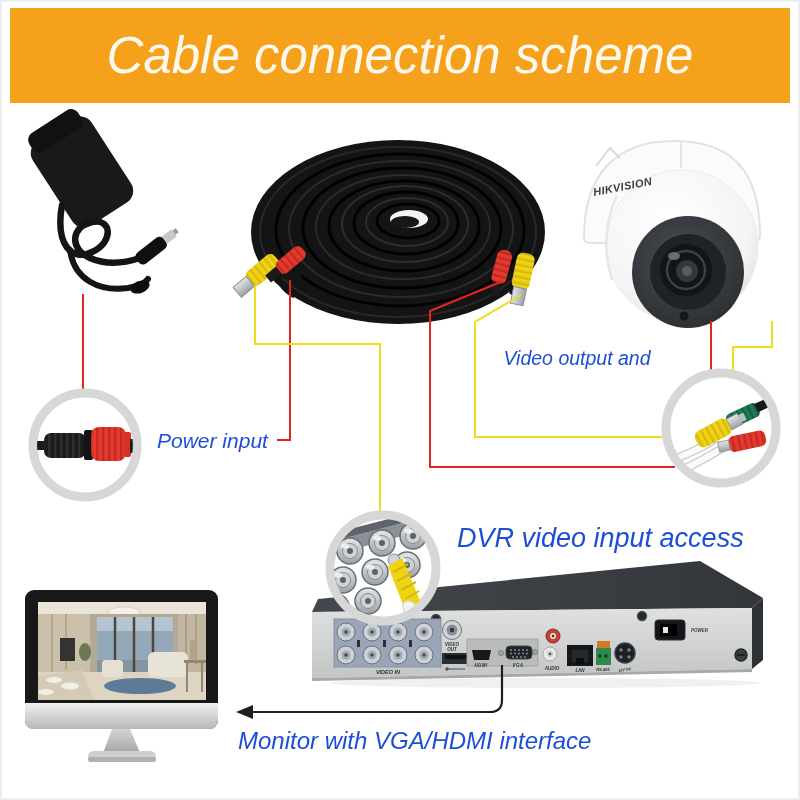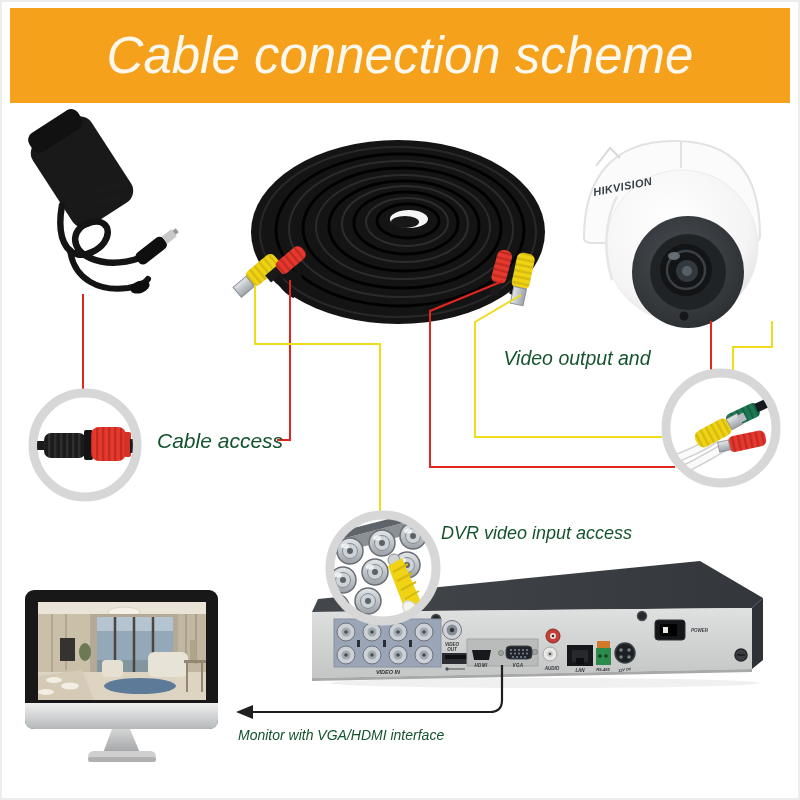--- a/index.html
+++ b/index.html
@@ -2,25 +2,25 @@
 <html><head>
 <meta charset="utf-8">
 <style>
   html,body{margin:0;padding:0;}
   .page{position:relative;width:800px;height:800px;background:#fff;overflow:hidden;
         font-family:"Liberation Sans",sans-serif;box-shadow:inset 0 0 0 2px #ededed;font-style:italic;}
   .banner{position:absolute;left:10px;top:8px;width:780px;height:95px;display:flex;
           align-items:center;justify-content:center;}
   .banner span{font-size:51px;color:#fdf8ee;letter-spacing:0px;}
   svg.layer{position:absolute;left:0;top:0;}
-  .label{position:absolute;color:#14532d;}
+  .label{position:absolute;color:#1d4ed8;}
   .lbl-power{left:157px;top:429px;font-size:21px;}
   .lbl-cam{left:492px;top:347px;width:170px;text-align:center;font-size:19.5px;line-height:22px;}
-  .lbl-dvr{left:441px;top:523px;font-size:18px;}
-  .lbl-mon{left:238px;top:727px;font-size:14px;}
+  .lbl-dvr{left:457px;top:523px;font-size:27px;}
+  .lbl-mon{left:238px;top:727px;font-size:24px;}
 </style>
 </head>
 <body>
 
 <div class="page">
   <div class="banner" style="background:#f5a11c;">
     <span>Cable connection scheme</span>
   </div>
 
   <svg class="layer" width="800" height="800" viewBox="0 0 800 800">
@@ -416,19 +416,19 @@
         </g>
       </g>
     </g>
 
     <g>
       <path d="M 502,665 L 502,700 Q 502,712 490,712 L 246,712" fill="none" stroke="#1f1f1f" stroke-width="2.2"></path>
       <polygon points="236,712 253,705 253,719" fill="#1f1f1f"></polygon>
     </g>
   </svg>
 
-  <div class="label lbl-power">Cable access</div>
+  <div class="label lbl-power">Power input</div>
   <div class="label lbl-cam">
     <div>Video output and</div>
   </div>
   <div class="label lbl-dvr">DVR video input access</div>
   <div class="label lbl-mon">Monitor with VGA/HDMI interface</div>
 </div>
 
 </body></html>

